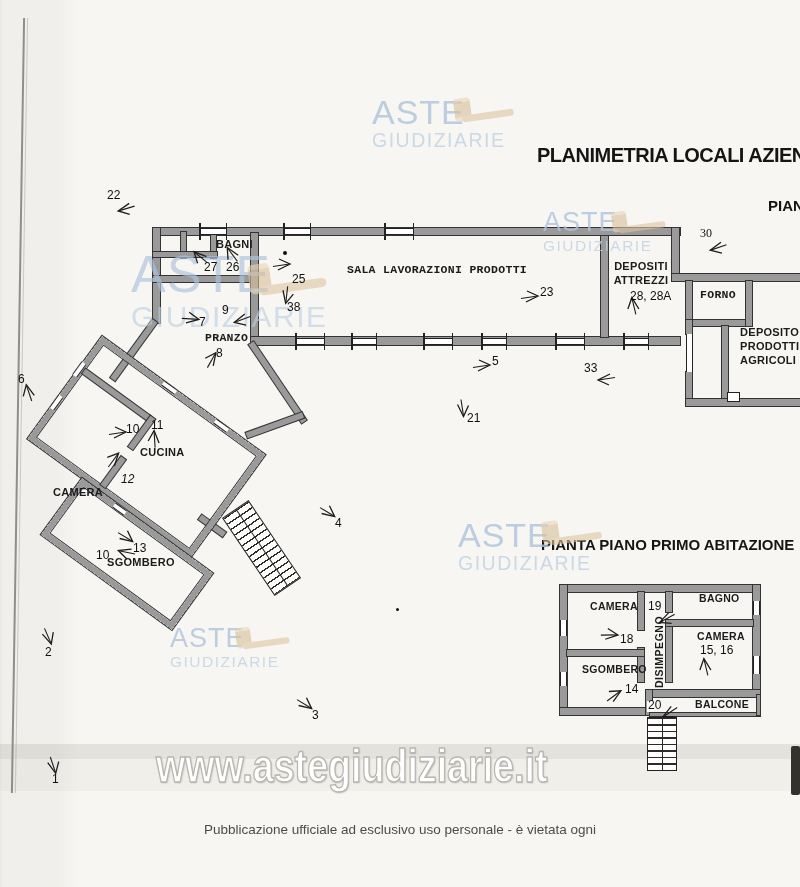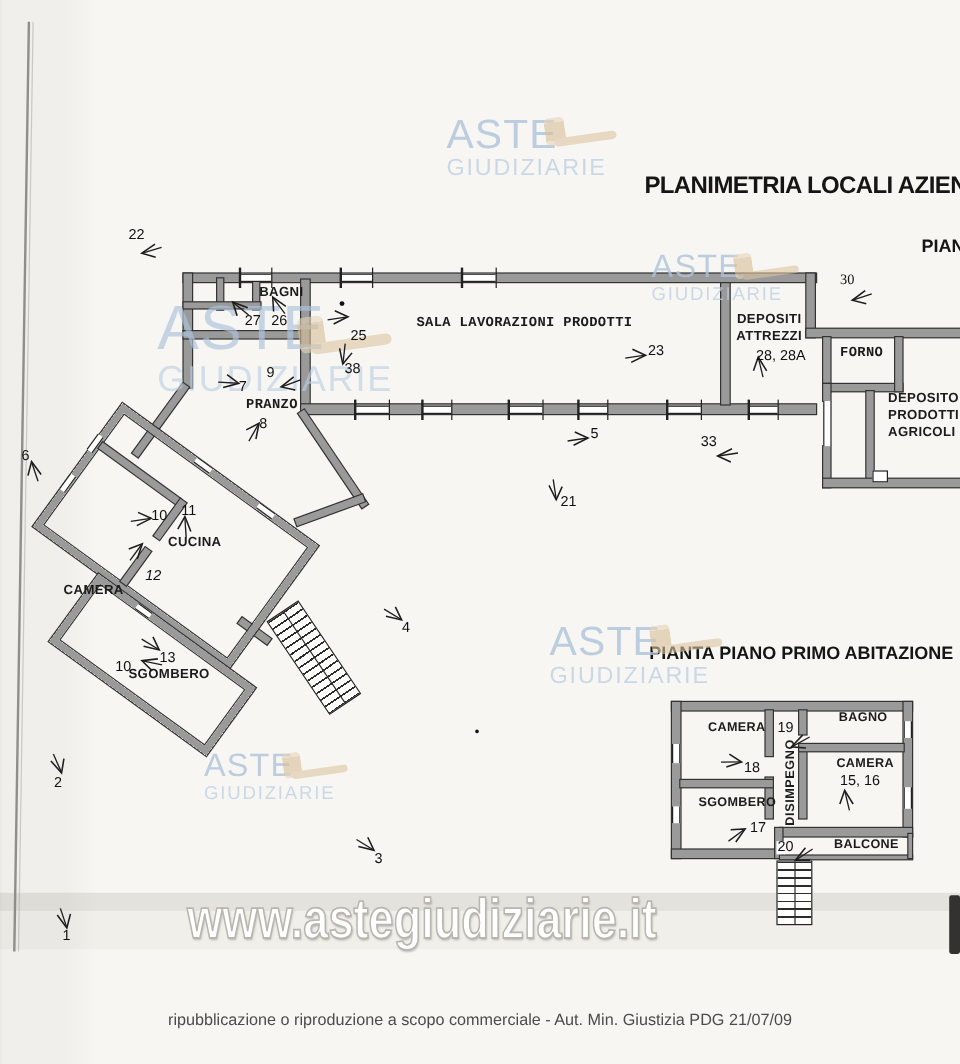--- a/index.html
+++ b/index.html
@@ -330,33 +330,33 @@
       <div class="mnum" style="left: 620px; top: 632px;">18</div>
       <div class="marr" style="left: 655px; top: 612px; transform: rotate(-20deg);"><svg width="22" height="15" viewBox="0 0 22 15">
           <path d="M16 2 L4 8 L15 13" fill="none" stroke="#1d1d1d" stroke-width="1.3"></path>
           <path d="M4.5 8 L21 5.5" fill="none" stroke="#1d1d1d" stroke-width="1.1"></path>
         </svg></div>
       <div class="mnum" style="left: 648px; top: 599px;">19</div>
       <div class="marr" style="left: 604px; top: 687px; transform: rotate(152deg);"><svg width="22" height="15" viewBox="0 0 22 15">
           <path d="M16 2 L4 8 L15 13" fill="none" stroke="#1d1d1d" stroke-width="1.3"></path>
           <path d="M4.5 8 L21 5.5" fill="none" stroke="#1d1d1d" stroke-width="1.1"></path>
         </svg></div>
-      <div class="mnum" style="left: 625px; top: 682px;">17</div>
+      <div class="mnum" style="left: 625px; top: 682px;">14</div>
       <div class="marr" style="left: 658px; top: 706px; transform: rotate(-25deg);"><svg width="22" height="15" viewBox="0 0 22 15">
           <path d="M16 2 L4 8 L15 13" fill="none" stroke="#1d1d1d" stroke-width="1.3"></path>
           <path d="M4.5 8 L21 5.5" fill="none" stroke="#1d1d1d" stroke-width="1.1"></path>
         </svg></div>
       <div class="mnum" style="left: 648px; top: 698px;">20</div>
       <div class="marr" style="left: 694px; top: 658px; transform: rotate(85deg);"><svg width="22" height="15" viewBox="0 0 22 15">
           <path d="M16 2 L4 8 L15 13" fill="none" stroke="#1d1d1d" stroke-width="1.3"></path>
           <path d="M4.5 8 L21 5.5" fill="none" stroke="#1d1d1d" stroke-width="1.1"></path>
         </svg></div>
       <div class="mnum" style="left: 700px; top: 643px;">15, 16</div>
       <div class="marr" style="left: 622px; top: 297px; transform: rotate(85deg);"><svg width="22" height="15" viewBox="0 0 22 15">
           <path d="M16 2 L4 8 L15 13" fill="none" stroke="#1d1d1d" stroke-width="1.3"></path>
           <path d="M4.5 8 L21 5.5" fill="none" stroke="#1d1d1d" stroke-width="1.1"></path>
         </svg></div>
       <div class="mnum" style="left: 630px; top: 289px;">28, 28A</div>
     </div>
 
-  <div class="foot" style="top:842px;">ripubblicazione o riproduzione a scopo commerciale - Aut. Min. Giustizia PDG 21/07/09</div>
+  <div class="foot" style="top:822px;">Pubblicazione ufficiale ad esclusivo uso personale - è vietata ogni</div>
 
 </div>
 
 </body></html>

